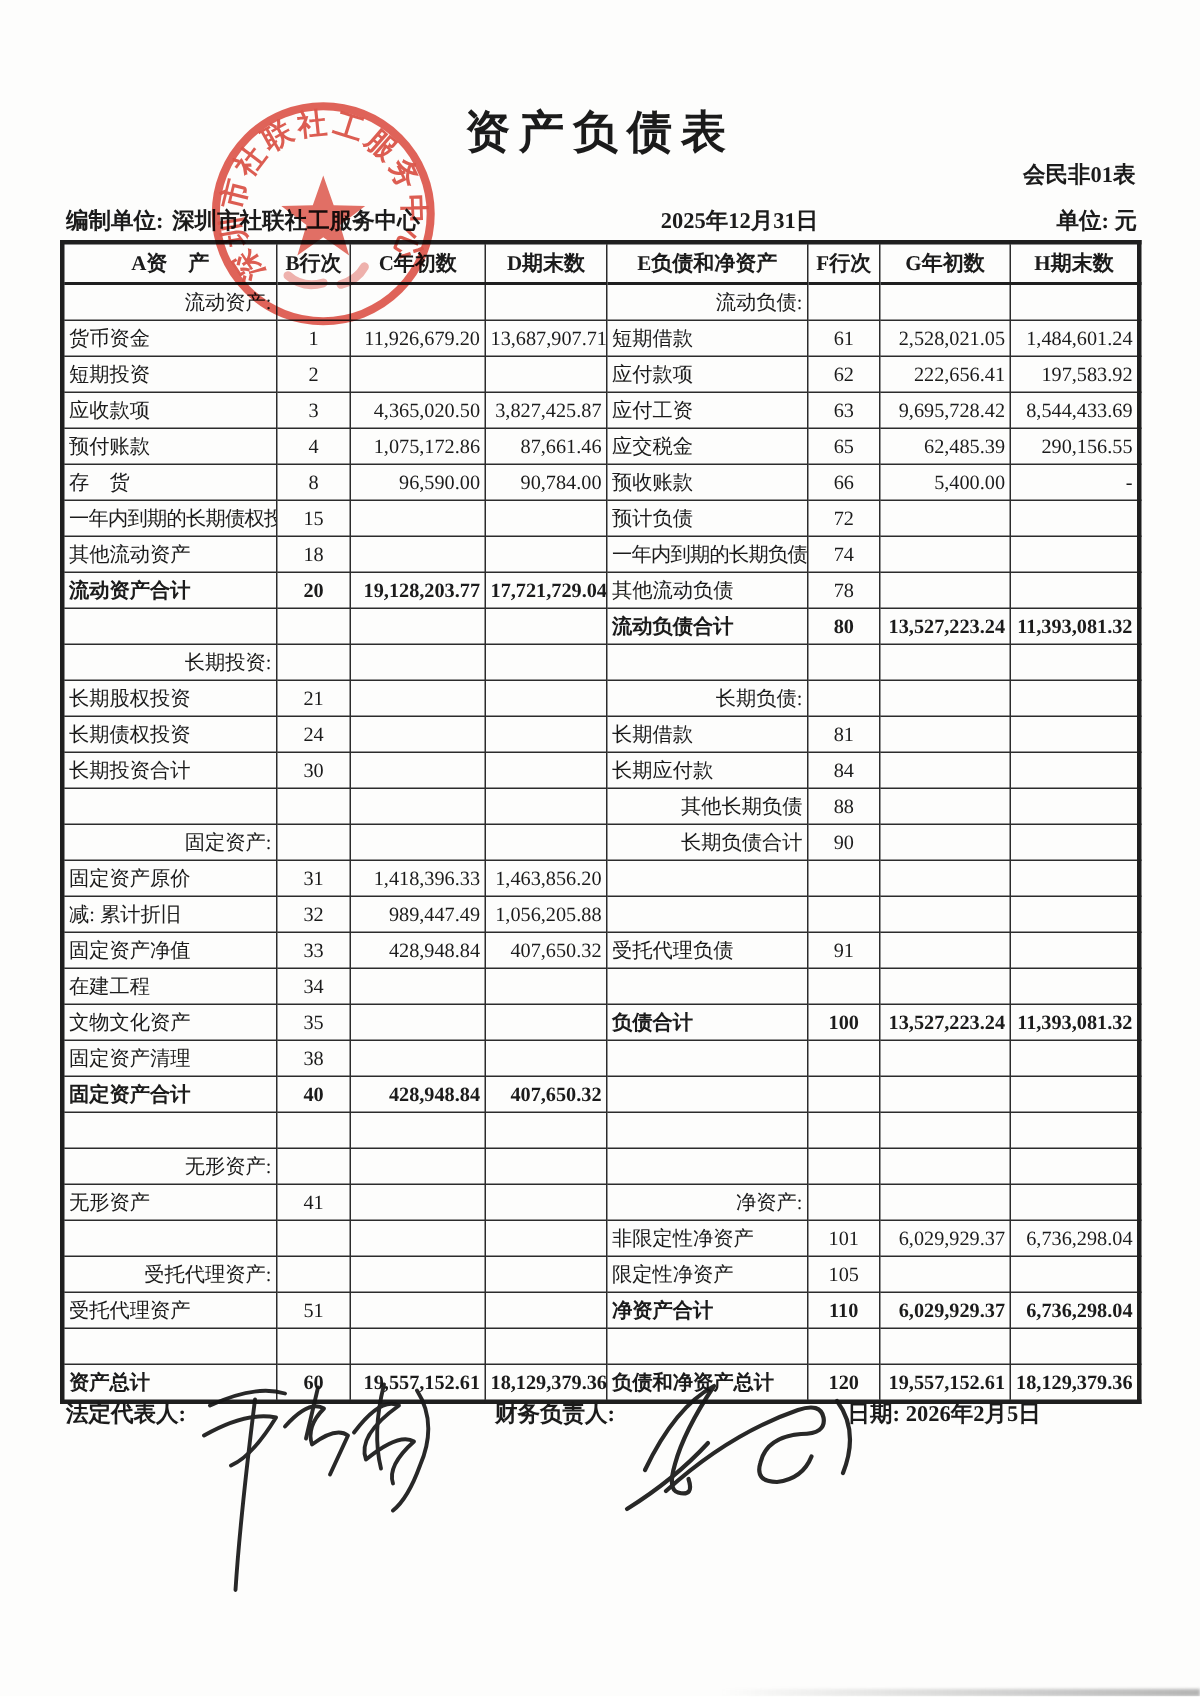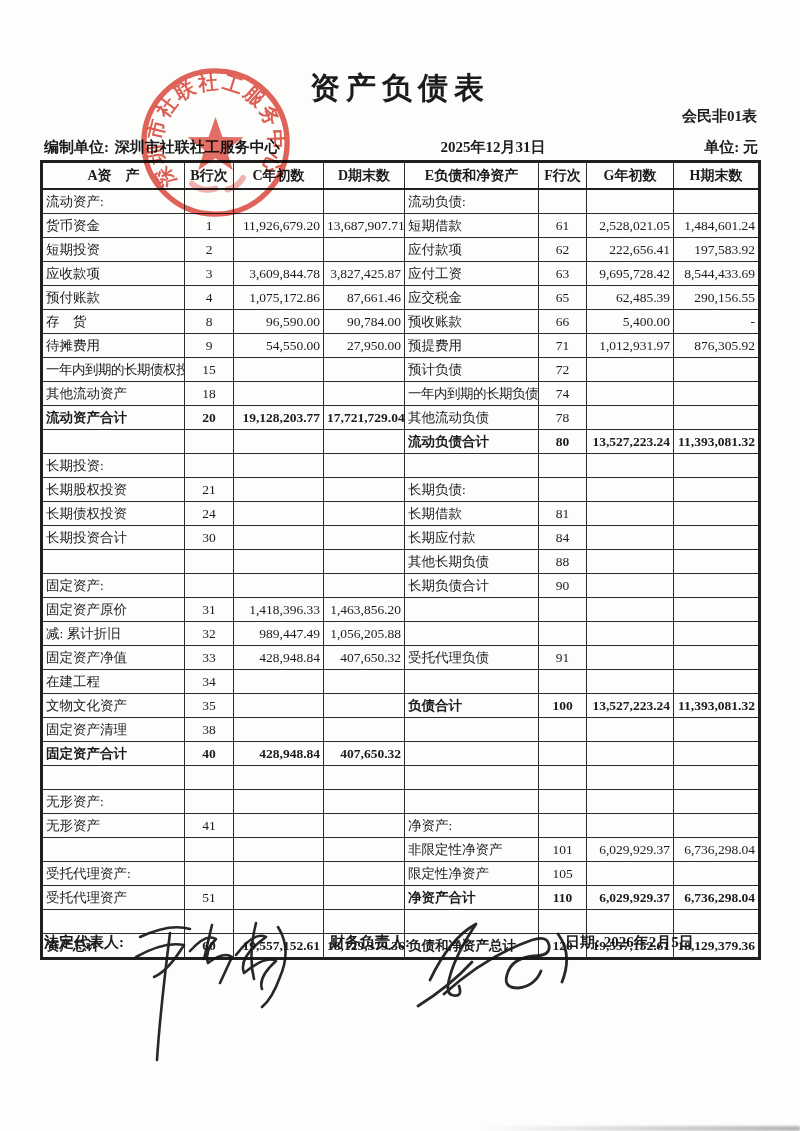--- a/index.html
+++ b/index.html
@@ -11,21 +11,21 @@
   .info-line{position:absolute;top:138px;left:44px;width:714px;display:flex;
              justify-content:space-between;align-items:center;font-size:15px;font-weight:bold;}
   .info-left span{margin-right:2px;}
   table.bs{position:absolute;left:40px;top:160px;width:718px;border-collapse:collapse;
            table-layout:fixed;border:3px solid #1f1f1f;}
   table.bs th, table.bs td{border:1.3px solid #2c2c2c;padding:0 3px;overflow:hidden;
            white-space:nowrap;height:23px;font-size:13.5px;}
   table.bs thead th{height:25px;font-weight:bold;font-size:14px;
            border-bottom:2.2px solid #1f1f1f;}
   td.lbl{text-align:left;padding-left:9px;}
-  td.sec{padding-left:4px;}
+  td.sec{padding-left:4px;text-align:right;}
   td.item2{padding-left:17px;}
   td.total{text-align:left;font-weight:bold;padding-left:3px;}
   td.rowno{text-align:center;}
   td.num{text-align:right;padding-right:5px;font-size:13px;}
   td.bold{font-weight:bold;}
   td.small{font-size:11px;padding-left:4px;letter-spacing:-0.5px;}
   .stamp{position:absolute;left:137px;top:64px;width:157px;height:157px;
          mix-blend-mode:multiply;opacity:0.85;pointer-events:none;}
   .footer-line{position:absolute;top:933px;left:44px;width:714px;font-size:15px;font-weight:bold;}
   .legal-label{position:absolute;left:0;top:0;}
@@ -105,21 +105,21 @@
       <td class="num"></td>
       <td class="num"></td>
       <td class="lbl">应付款项</td>
       <td class="rowno">62</td>
       <td class="num">222,656.41</td>
       <td class="num">197,583.92</td>
     </tr>
         <tr>
       <td class="lbl">应收款项</td>
       <td class="rowno">3</td>
-      <td class="num">3,609,844.78</td>
+      <td class="num">4,365,020.50</td>
       <td class="num">3,827,425.87</td>
       <td class="lbl">应付工资</td>
       <td class="rowno">63</td>
       <td class="num">9,695,728.42</td>
       <td class="num">8,544,433.69</td>
     </tr>
         <tr>
       <td class="lbl">预付账款</td>
       <td class="rowno">4</td>
       <td class="num">1,075,172.86</td>
@@ -131,30 +131,20 @@
     </tr>
         <tr>
       <td class="lbl">存　货</td>
       <td class="rowno">8</td>
       <td class="num">96,590.00</td>
       <td class="num">90,784.00</td>
       <td class="lbl">预收账款</td>
       <td class="rowno">66</td>
       <td class="num">5,400.00</td>
       <td class="num">-</td>
-    </tr>
-        <tr>
-      <td class="lbl">待摊费用</td>
-      <td class="rowno">9</td>
-      <td class="num">54,550.00</td>
-      <td class="num">27,950.00</td>
-      <td class="lbl">预提费用</td>
-      <td class="rowno">71</td>
-      <td class="num">1,012,931.97</td>
-      <td class="num">876,305.92</td>
     </tr>
         <tr>
       <td class="lbl small">一年内到期的长期债权投资</td>
       <td class="rowno">15</td>
       <td class="num"></td>
       <td class="num"></td>
       <td class="lbl">预计负债</td>
       <td class="rowno">72</td>
       <td class="num"></td>
       <td class="num"></td>

